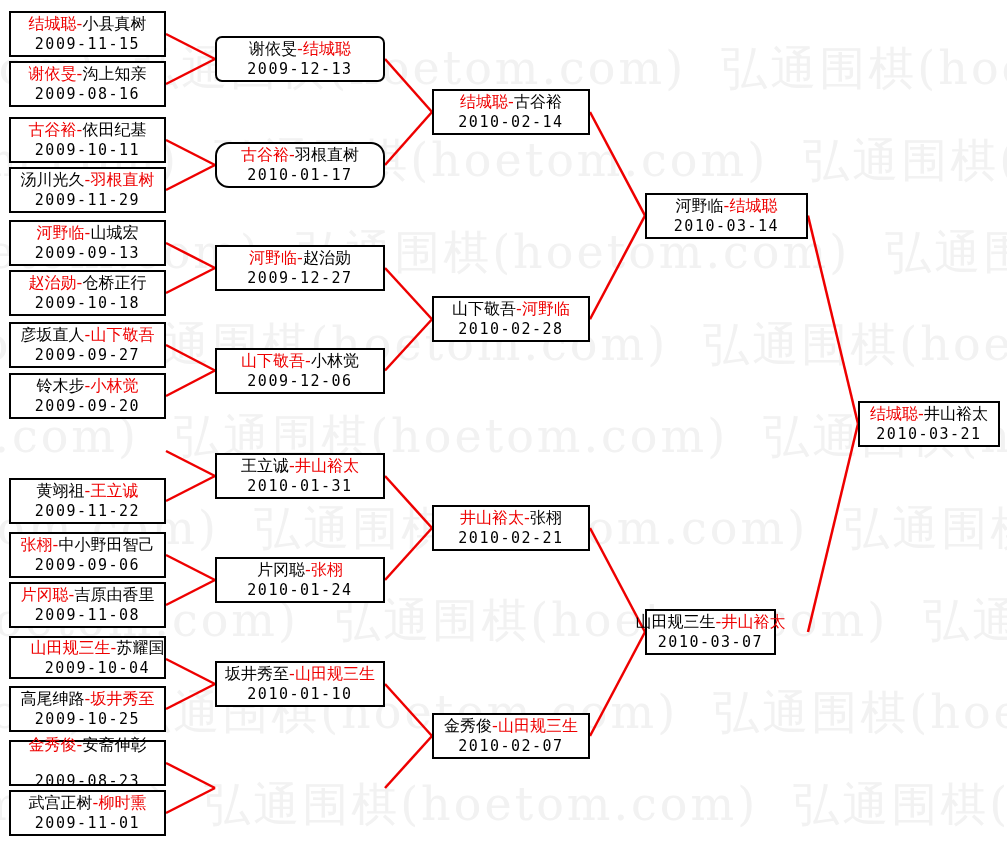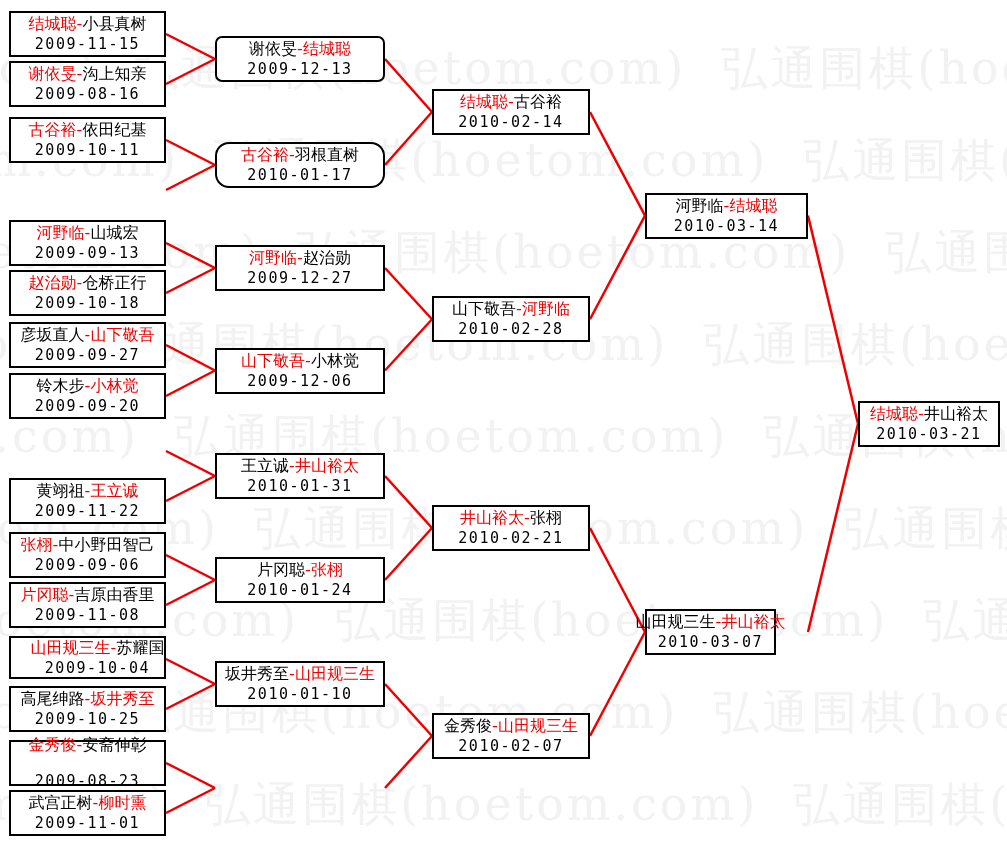--- a/index.html
+++ b/index.html
@@ -86,20 +86,24 @@
         <div class="date">2009-11-15</div>
       </div>
       <div class="match" style="left: 9px; top: 61px; width: 157px; height: 46px;">
         <div class="names"><span class="win">谢依旻</span><span class="sep">-</span><span>沟上知亲</span></div>
         <div class="date">2009-08-16</div>
       </div>
       <div class="match" style="left: 9px; top: 117px; width: 157px; height: 46px;">
         <div class="names"><span class="win">古谷裕</span><span class="sep">-</span><span>依田纪基</span></div>
         <div class="date">2009-10-11</div>
       </div>
+      <div class="match" style="left: 9px; top: 167px; width: 157px; height: 46px;">
+        <div class="names"><span>汤川光久</span><span class="sep">-</span><span class="win">羽根直树</span></div>
+        <div class="date">2009-11-29</div>
+      </div>
       <div class="match" style="left: 9px; top: 220px; width: 157px; height: 46px;">
         <div class="names"><span class="win">河野临</span><span class="sep">-</span><span>山城宏</span></div>
         <div class="date">2009-09-13</div>
       </div>
       <div class="match" style="left: 9px; top: 270px; width: 157px; height: 46px;">
         <div class="names"><span class="win">赵治勋</span><span class="sep">-</span><span>仓桥正行</span></div>
         <div class="date">2009-10-18</div>
       </div>
       <div class="match" style="left: 9px; top: 322px; width: 157px; height: 46px;">
         <div class="names"><span>彦坂直人</span><span class="sep">-</span><span class="win">山下敬吾</span></div>

